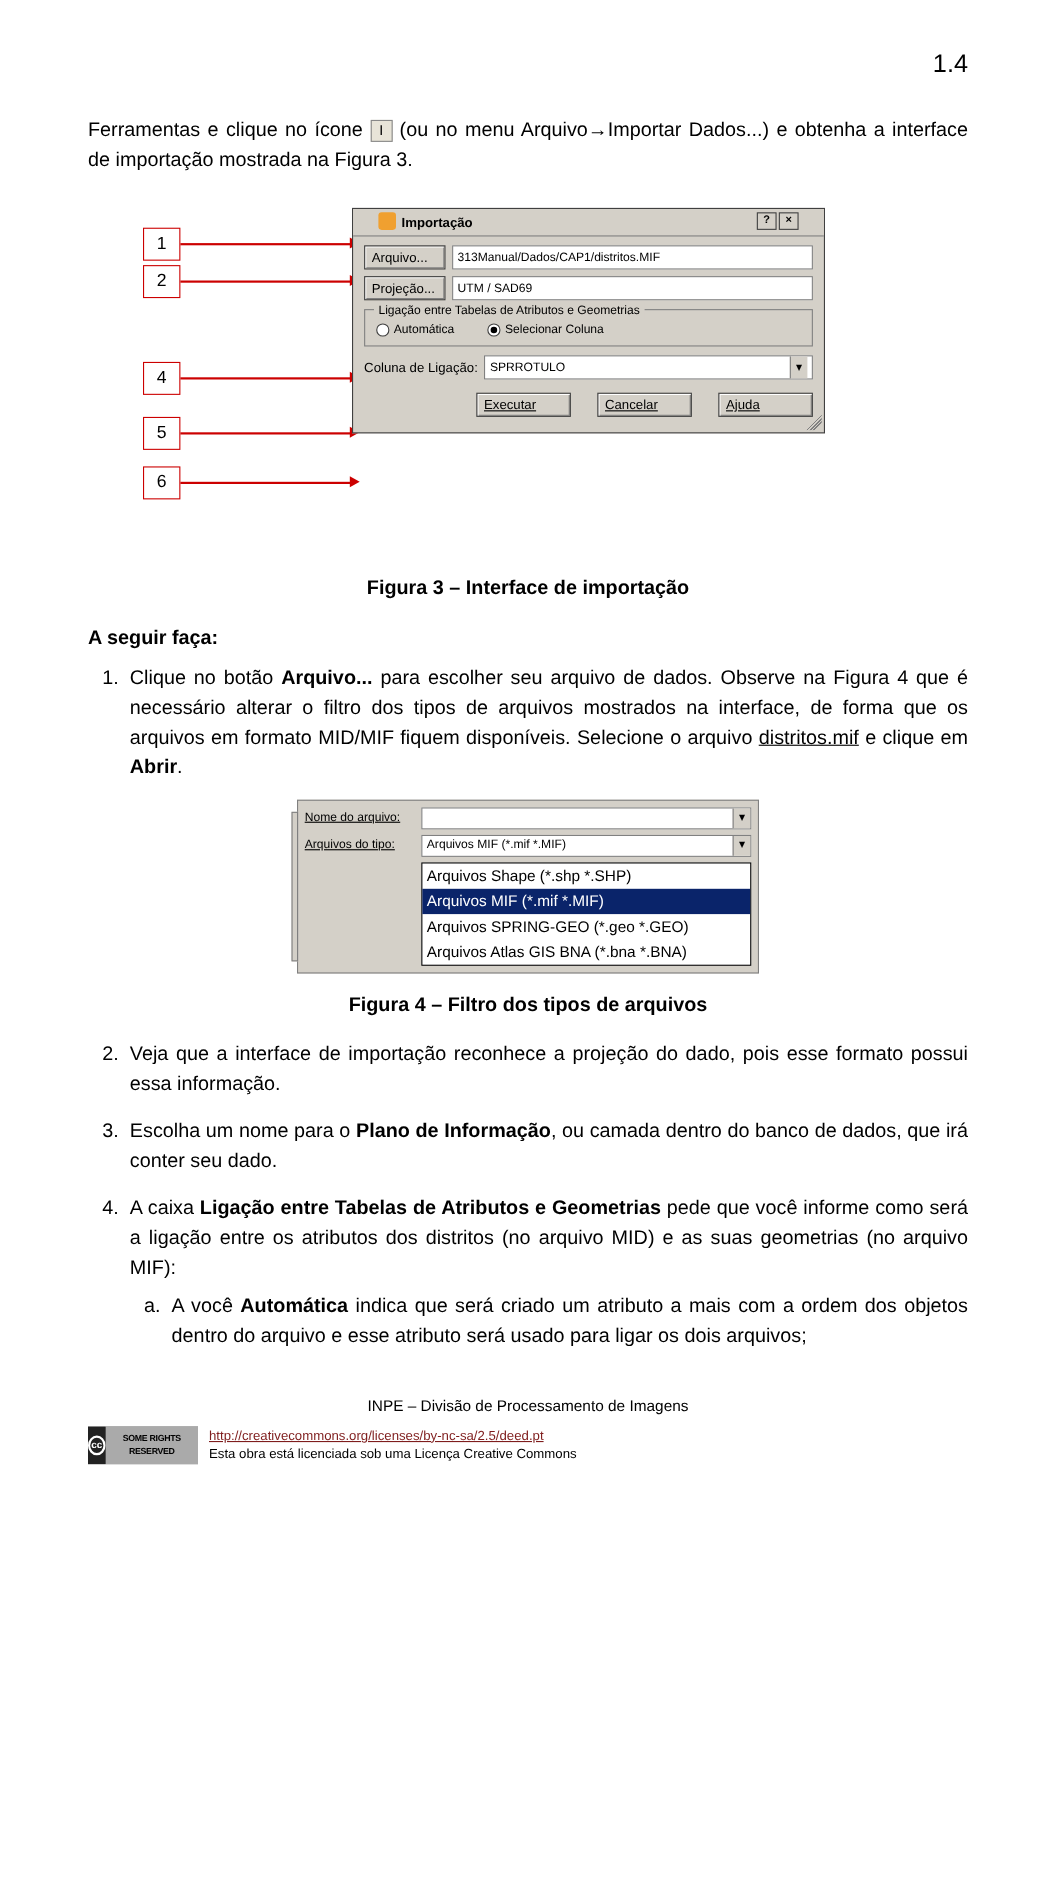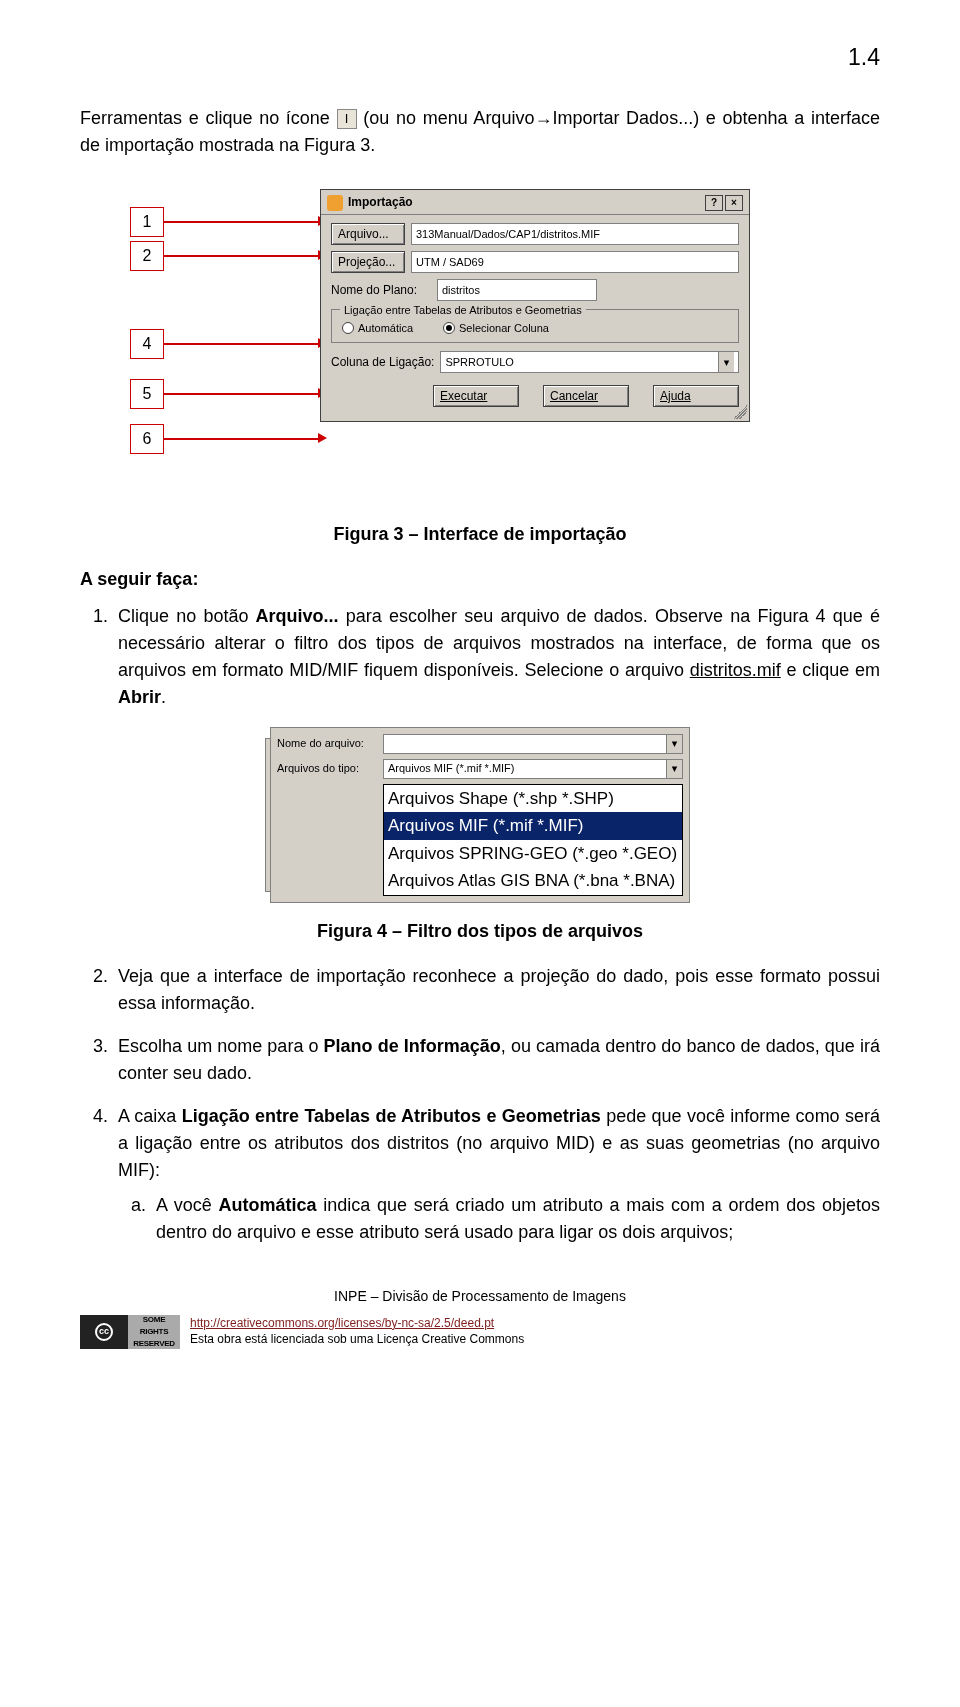--- a/index.html
+++ b/index.html
@@ -68,23 +68,23 @@
     top: 0;
     width: 430px;
     background: #d4d0c8;
     border: 1px solid #404040;
     font-family: Tahoma, Arial, sans-serif;
     font-size: 12px;
     color: #000;
   }
   .dialog-titlebar {
     background: #d4d0c8;
-    padding: 3px 6px;
+    padding: 3px 23px;
     display: flex;
-    align-items: flex-end;
+    align-items: flex-start;
     gap: 5px;
     border-bottom: 1px solid #808080;
   }
   .dialog-title-icon {
     width: 16px; height: 16px;
     background: #f0a030;
     border-radius: 3px;
   }
   .dialog-title-text { flex: 1; font-weight: bold; }
   .dialog-title-btns { display:flex; gap:2px; }
@@ -177,25 +177,25 @@
     margin: 10px auto 15px auto;
     background: #d4d0c8;
     border:1px solid #808080;
     font-family: Tahoma, Arial, sans-serif;
     font-size: 11px;
     padding: 6px;
     position: relative;
   }
   .filter-left-strip { position:absolute; left:-6px; top:10px; bottom:10px; width:6px; background:#d4d0c8; border:1px solid #808080;}
   .ff-row { display:flex; align-items:center; gap:6px; margin-bottom:5px;}
-  .ff-label { min-width:100px;}
+  .ff-label { text-decoration:underline; min-width:100px;}
   .ff-field { flex:1; background:#fff; border:1px solid #808080; height:20px; display:flex; align-items:center;}
   .ff-arrow{ width:16px;height:18px;margin-left:auto;background:#d4d0c8;border-left:1px solid #808080;display:flex;align-items:center;justify-content:center;}
   .ff-list { background:#fff; border:1px solid #000; margin-left:106px;}
-  .ff-list-item { padding:1px 4px; font-size:17px;}
+  .ff-list-item { padding:1px 4px; font-size:14px;}
   .ff-list-item.selected{ background:#0a246a; color:#fff;}
   
   .strong { font-weight:bold;}
   .underline{ text-decoration:underline;}
   
   
   .footer {
     margin-top: 40px;
     text-align: center;
     font-size: 14px;
@@ -203,21 +203,21 @@
   .footer-license {
     display:flex; align-items:center; gap:10px;
     margin-top:8px;
   }
   .cc-badge {
     width:100px; height:34px;
     background:#000;
     display:flex;
   }
   .cc-badge .cc-left{
-    width:48px;background:#222;display:flex;align-items:center;justify-content:center;
+    width:16px;background:#222;display:flex;align-items:center;justify-content:center;
   }
   .cc-badge .cc-left span{
     width:18px;height:18px;border:2px solid #fff;border-radius:50%;
     color:#fff;font-size:9px;font-weight:bold;display:flex;align-items:center;justify-content:center;
   }
   .cc-badge .cc-right{
     flex:1;background:#aaa;color:#000;font-size:8px;font-weight:bold;
     display:flex;align-items:center;justify-content:center;letter-spacing:-0.3px;
   }
   .footer-license-text { font-size:12px; line-height:1.3; text-align:left;}
@@ -266,24 +266,20 @@
       </div>
     </div>
     <div class="dialog-body">
       <div class="dlg-row">
         <div class="dlg-btn">Arquivo...</div>
         <div class="dlg-field">313Manual/Dados/CAP1/distritos.MIF</div>
       </div>
       <div class="dlg-row">
         <div class="dlg-btn">Projeção...</div>
         <div class="dlg-field">UTM / SAD69</div>
-      </div>
-      <div class="dlg-row">
-        <div class="dlg-label">Nome do Plano:</div>
-        <div class="dlg-field" style="flex:0 0 160px">distritos</div>
       </div>
       <div class="fieldset">
         <div class="fieldset-legend">Ligação entre Tabelas de Atributos e Geometrias</div>
         <div class="radio-row">
           <div class="radio-item">
             <span class="radio-dot"></span>
             <span>Automática</span>
           </div>
           <div class="radio-item">
             <span class="radio-dot selected"></span>

